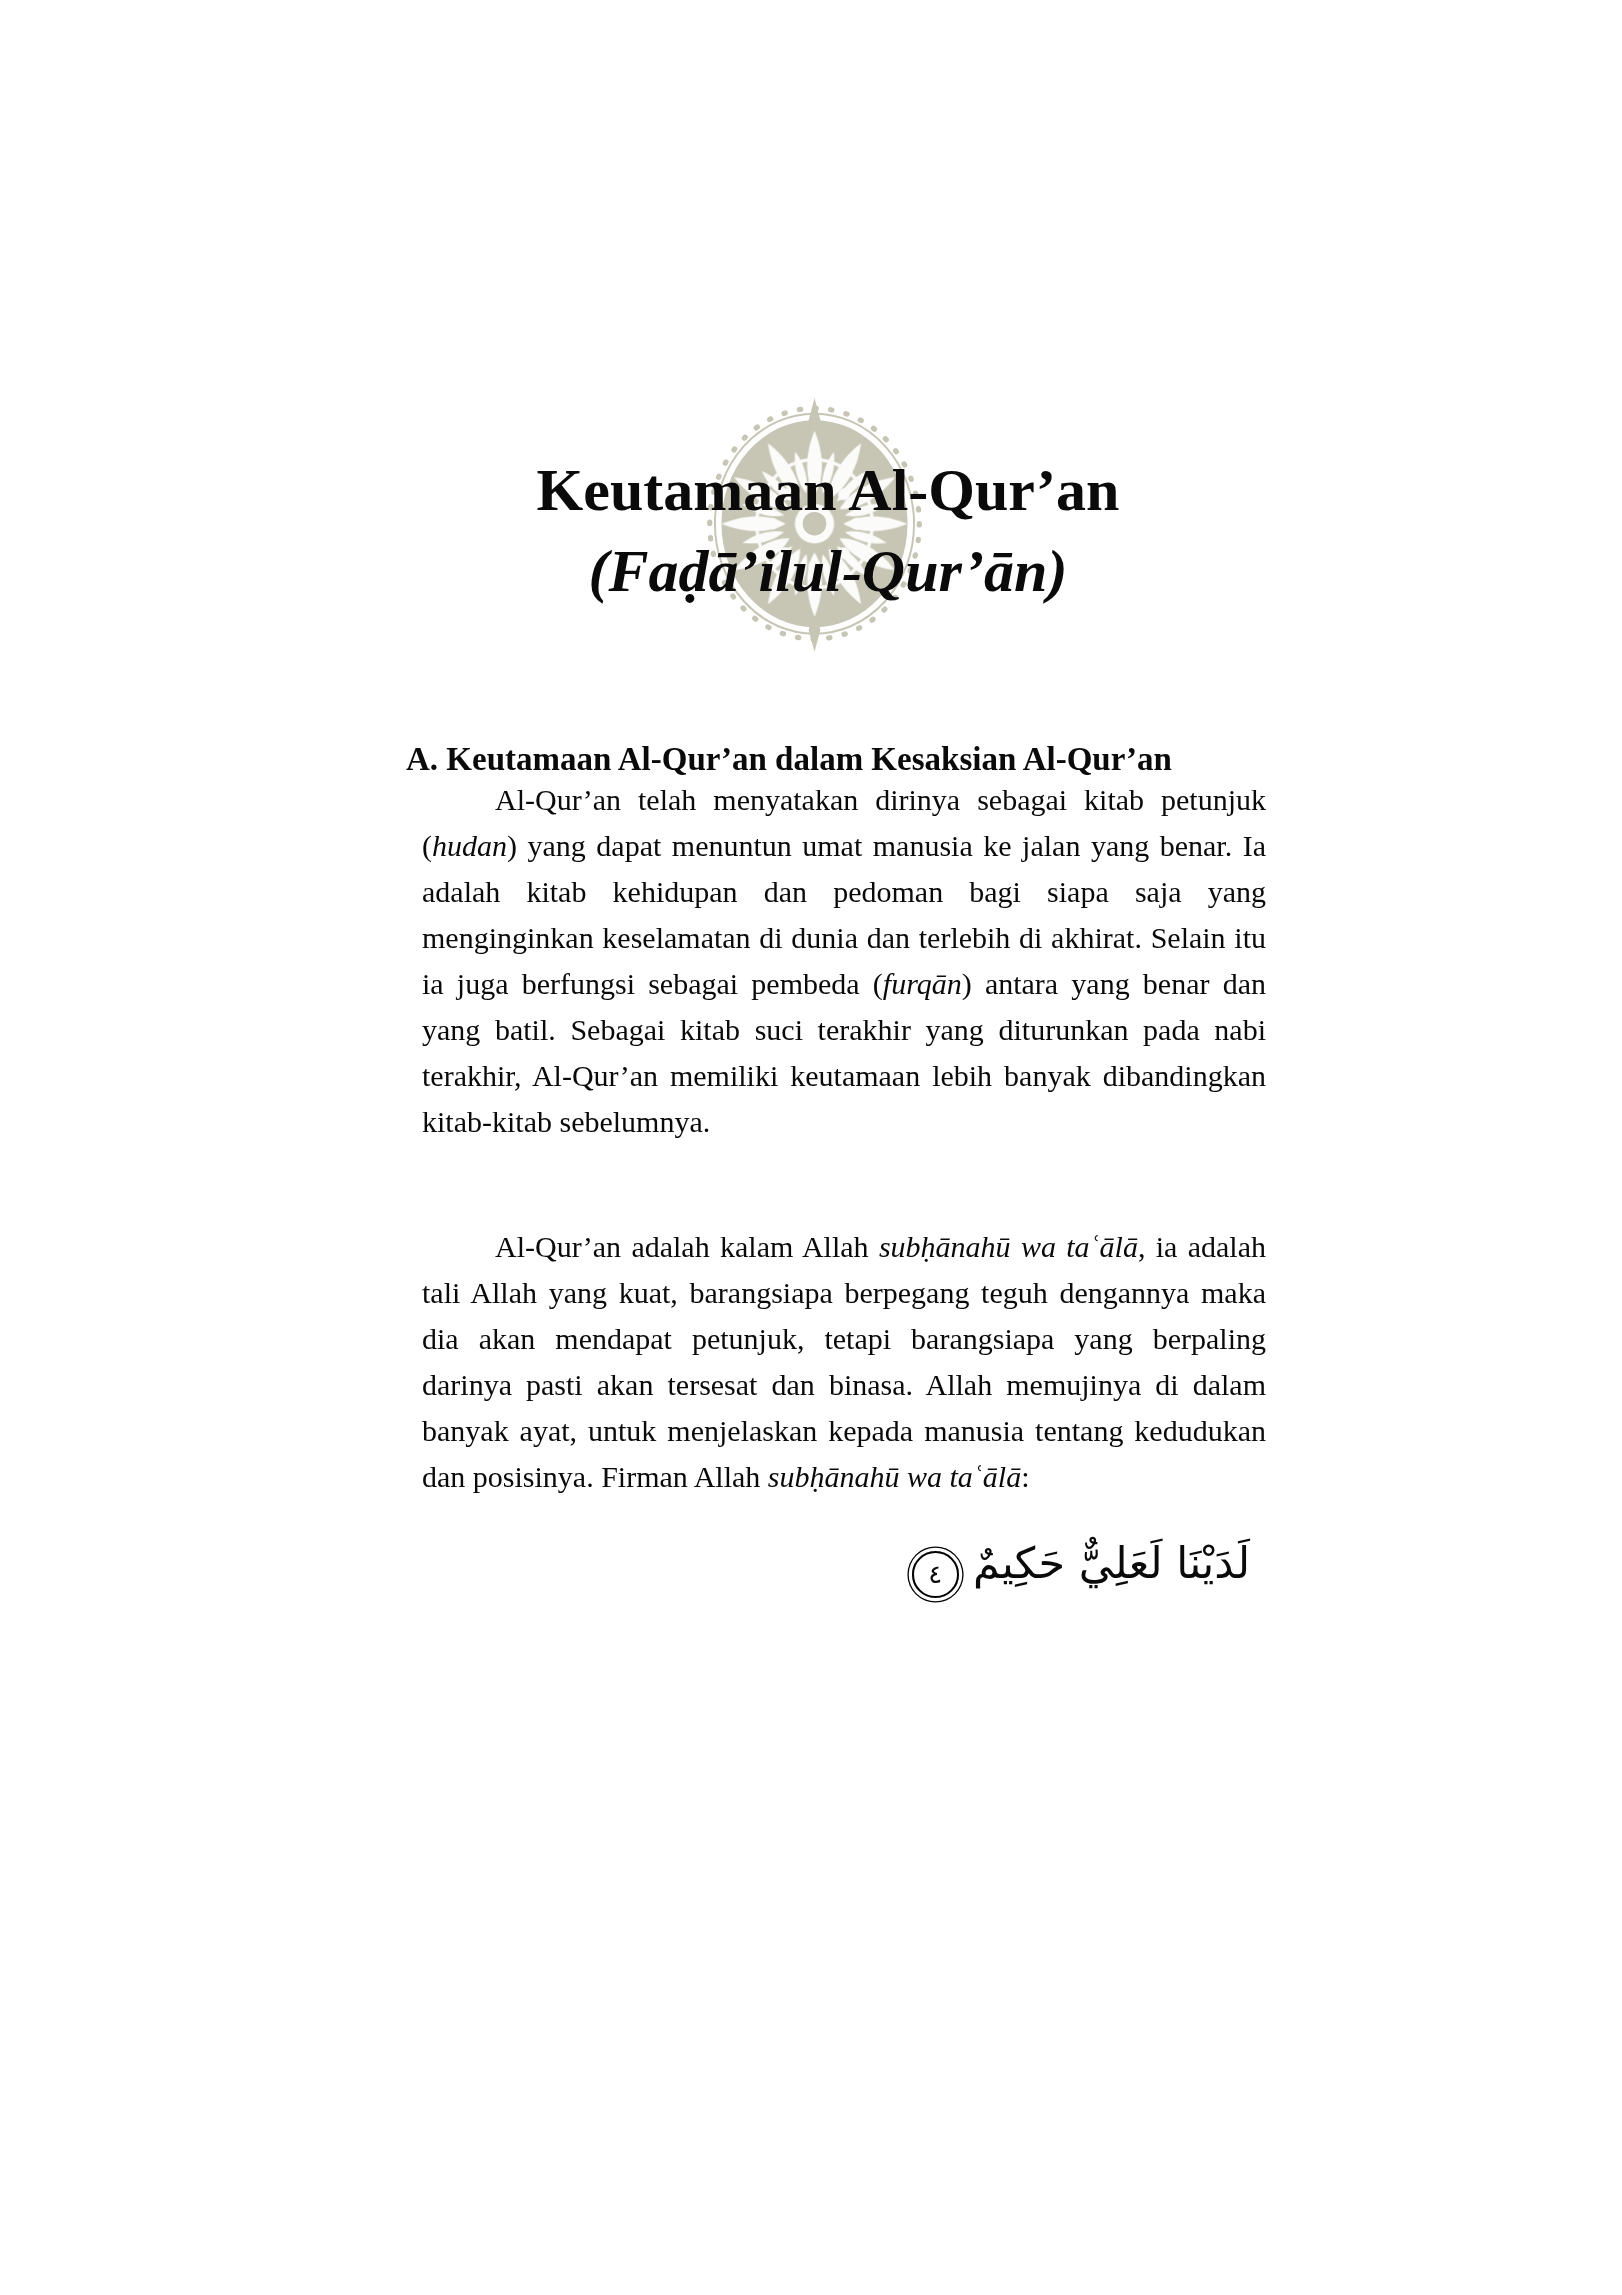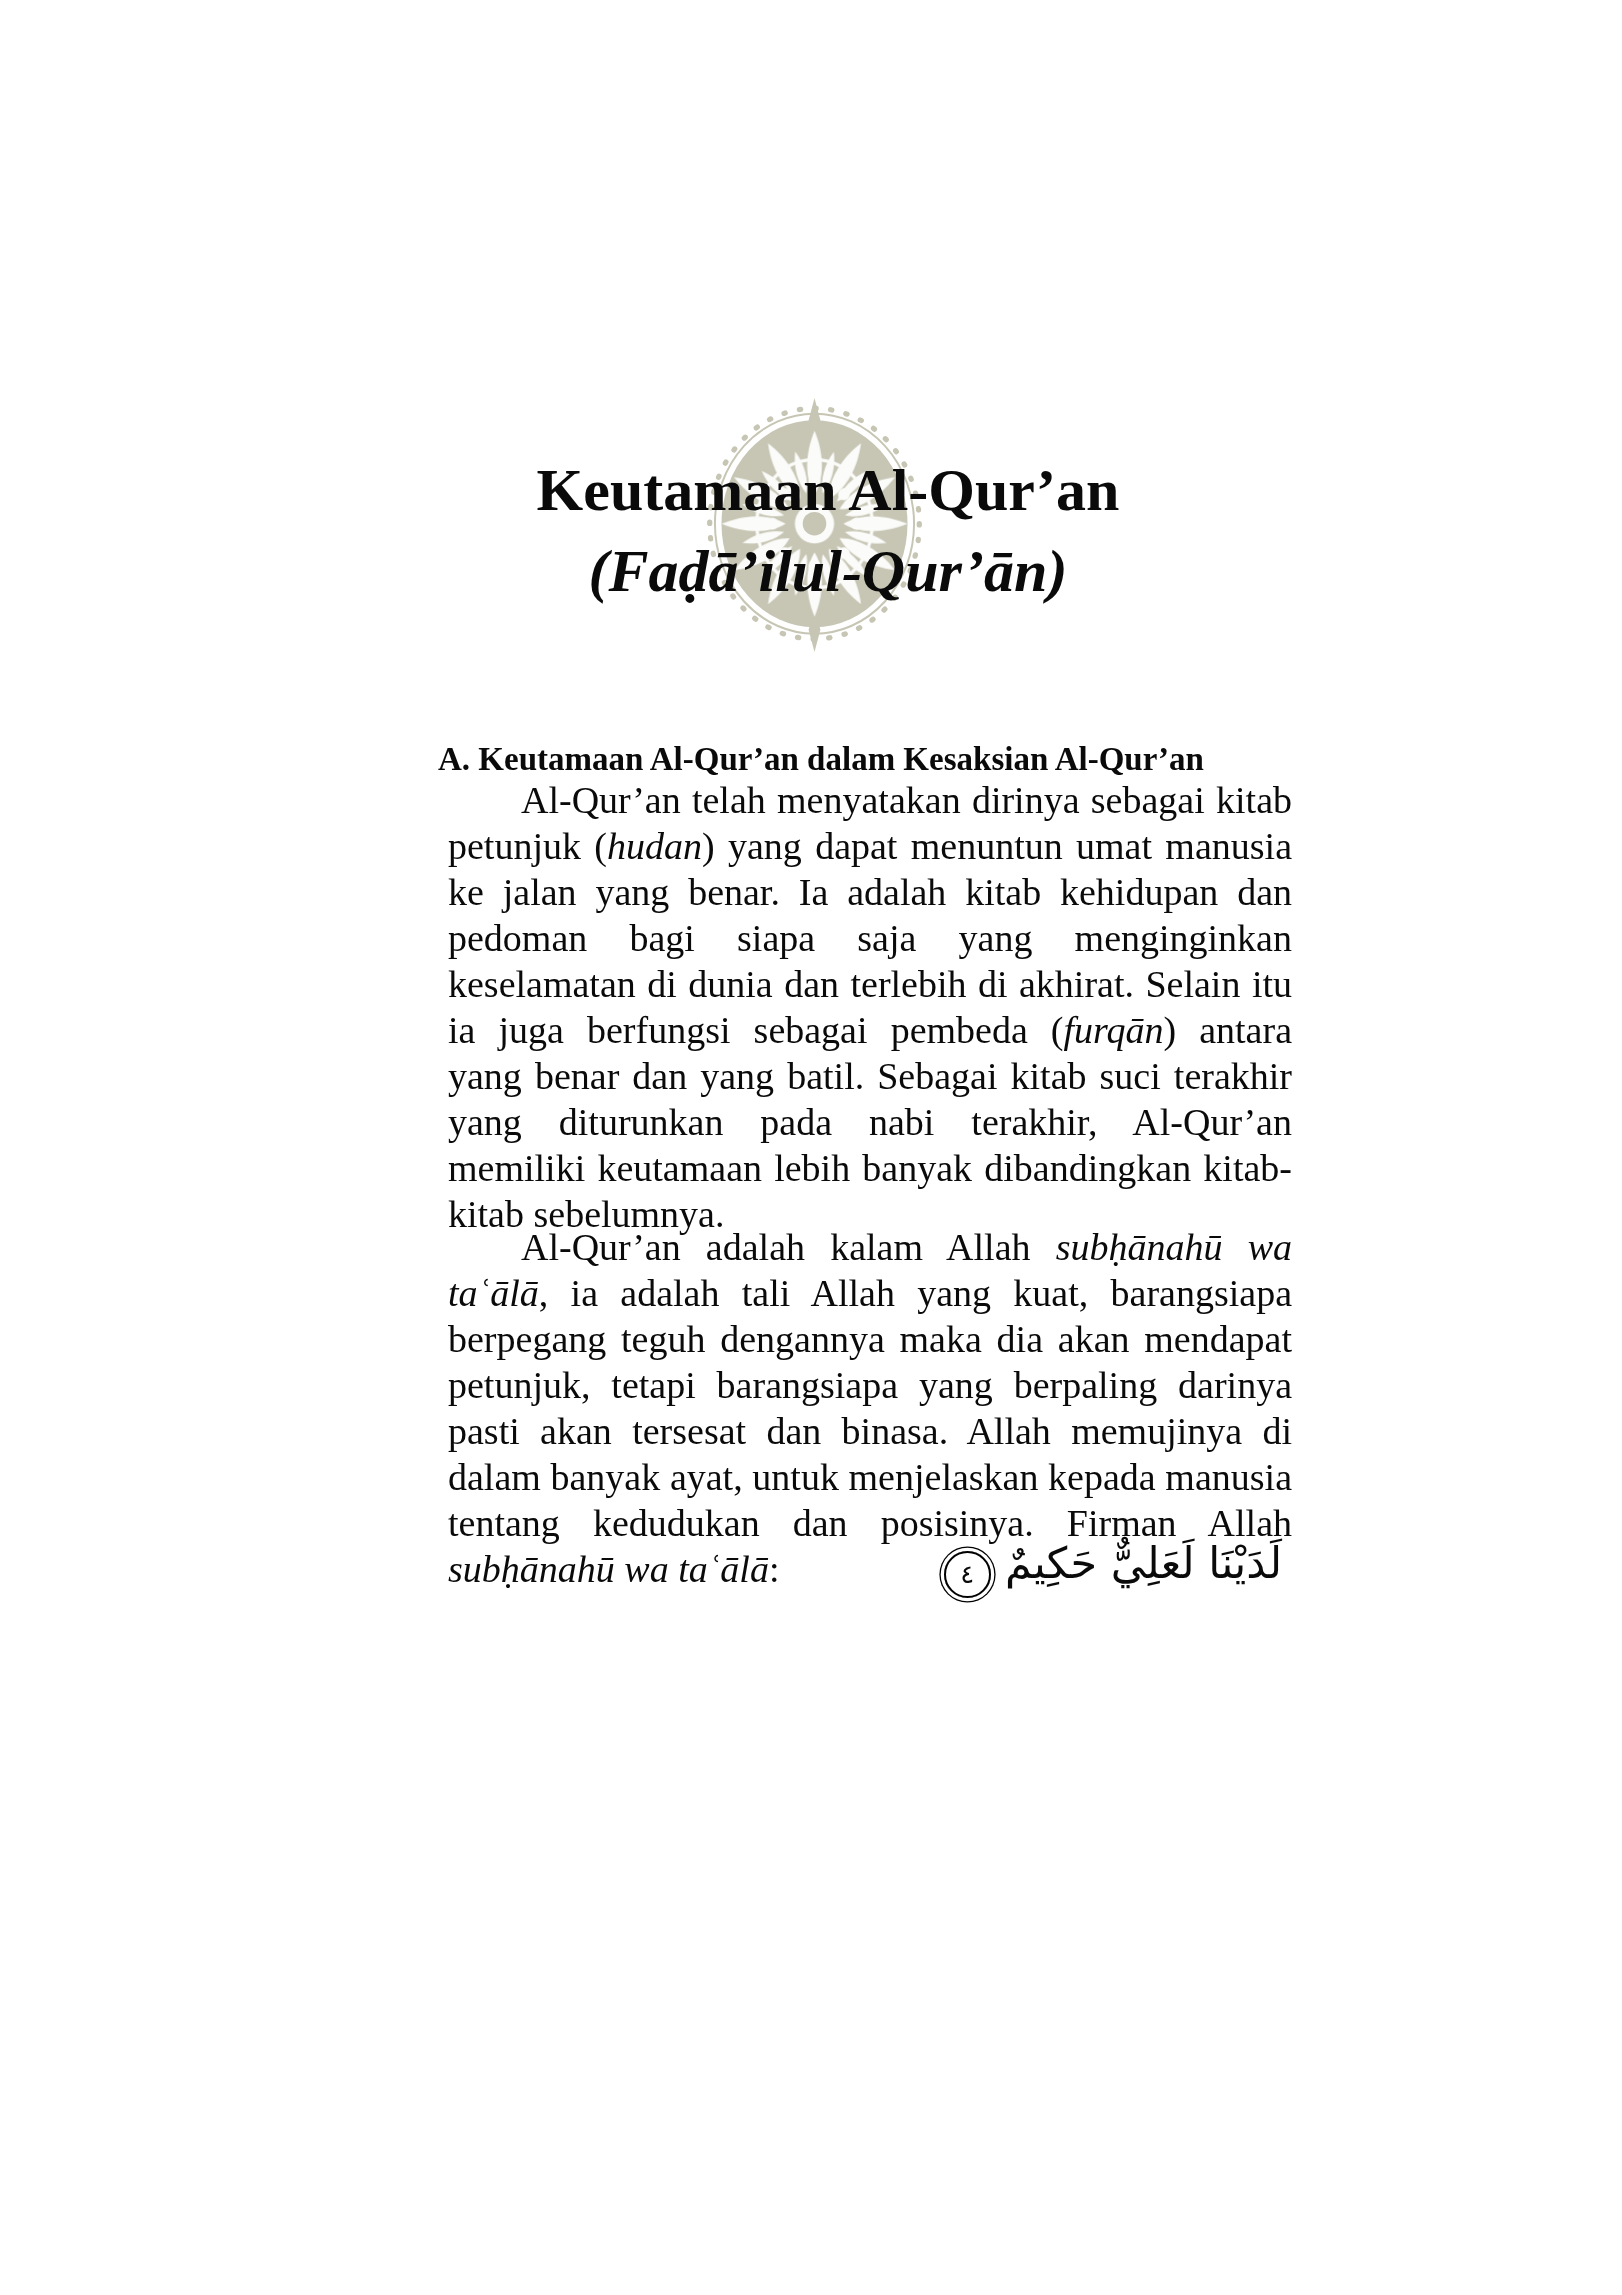--- a/index.html
+++ b/index.html
@@ -34,39 +34,38 @@
     letter-spacing:0px;
   }
   .title .t2{font-style:italic;margin-top:12px;}
   
   .column{
     position:absolute;
     left:406px;
     top:0;
     width:844px;
     height:2295px;
-    margin-left:32px;
   }
   .sec-heading{
     position:absolute;
     left:0;
     width:100%;
     margin:0;
     font-size:33px;
     line-height:37px;
     font-weight:bold;
   }
   #heading-a{top:741px;}
   #heading-1{top:1192px;}
   .body-para{
     position:absolute;
-    left:10px;
+    left:16px;
     width:100%;
     margin:0;
-    font-size:38px;
+    font-size:30px;
     line-height:46px;
     text-align:justify;
     text-indent:73px;
   }
   #para-1{top:777px;}
   #para-2{top:1224px;}
   
   .arabic{
     position:absolute;
     left:0;

